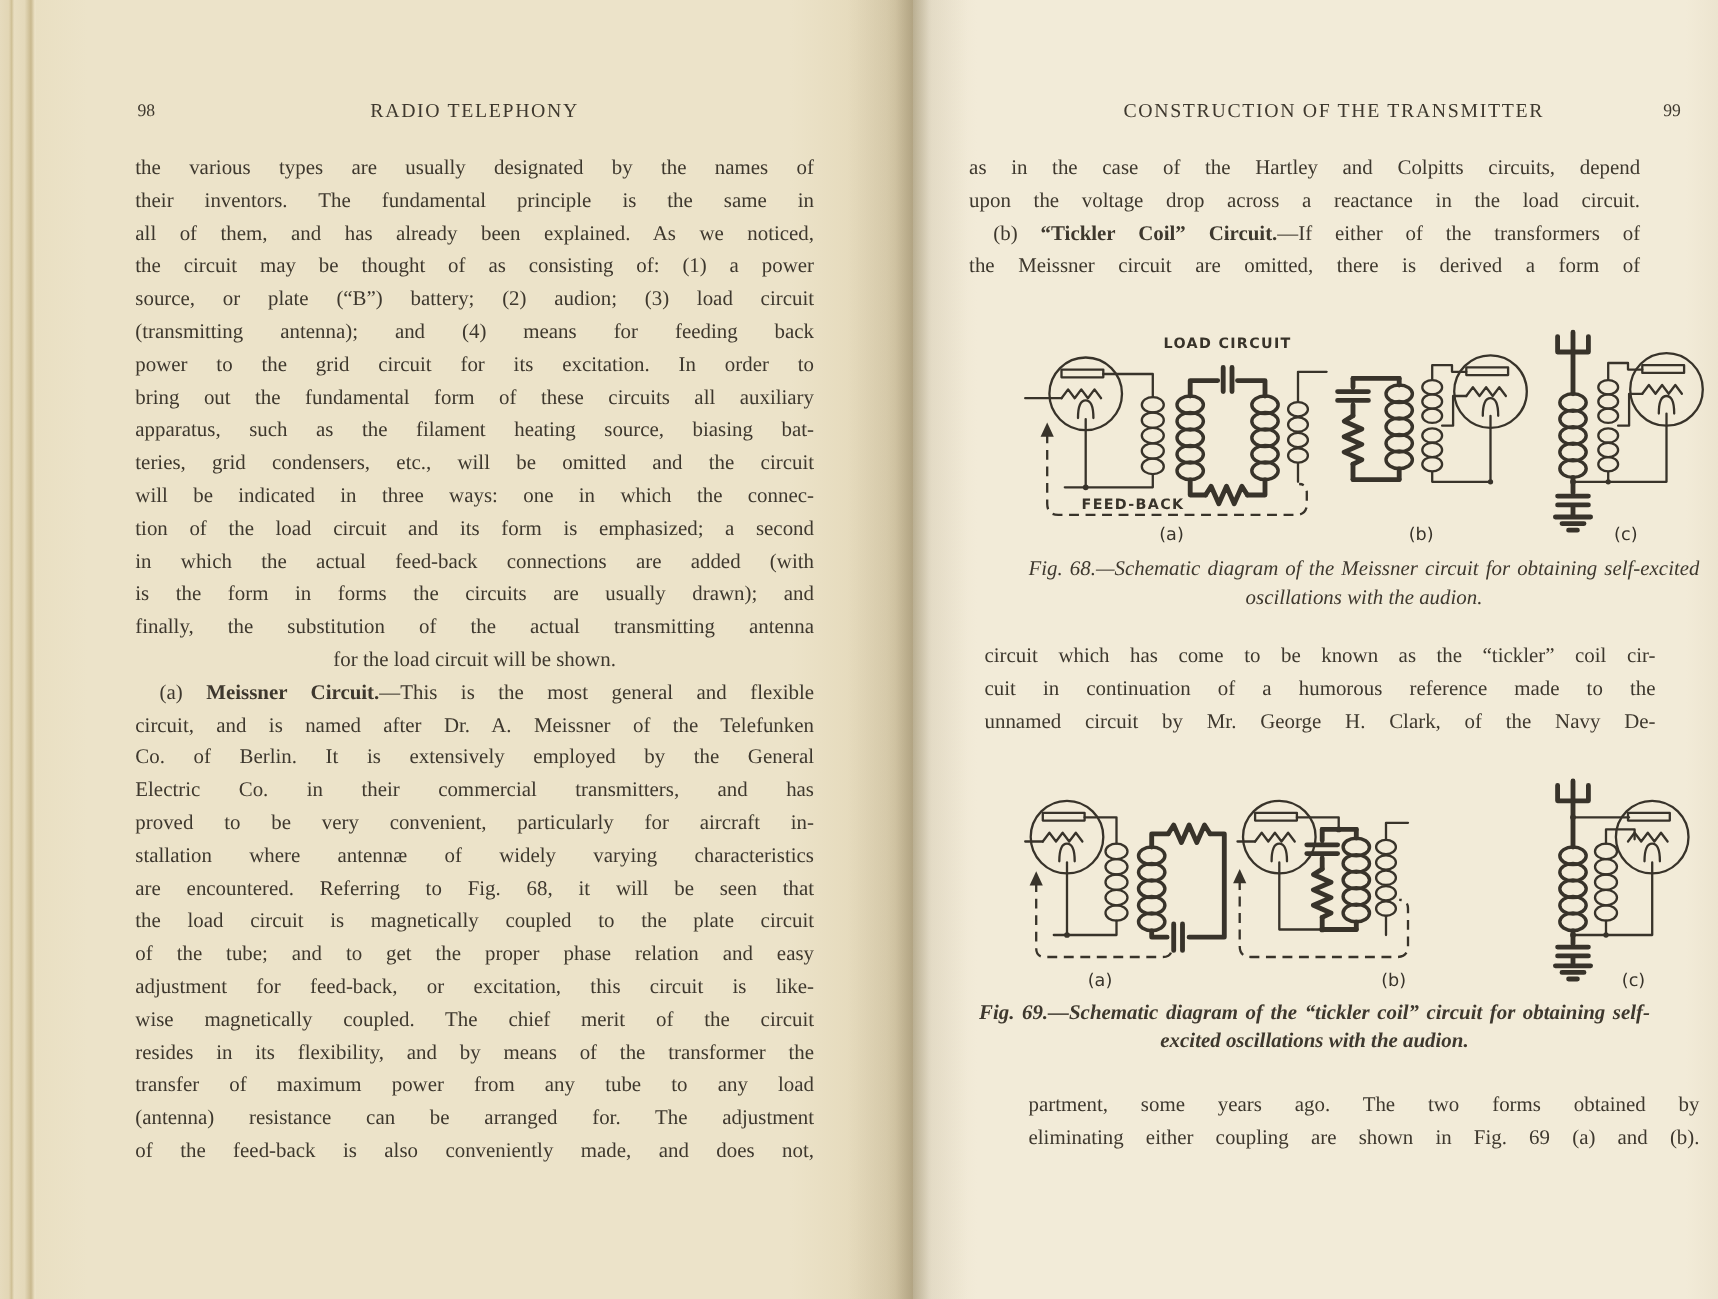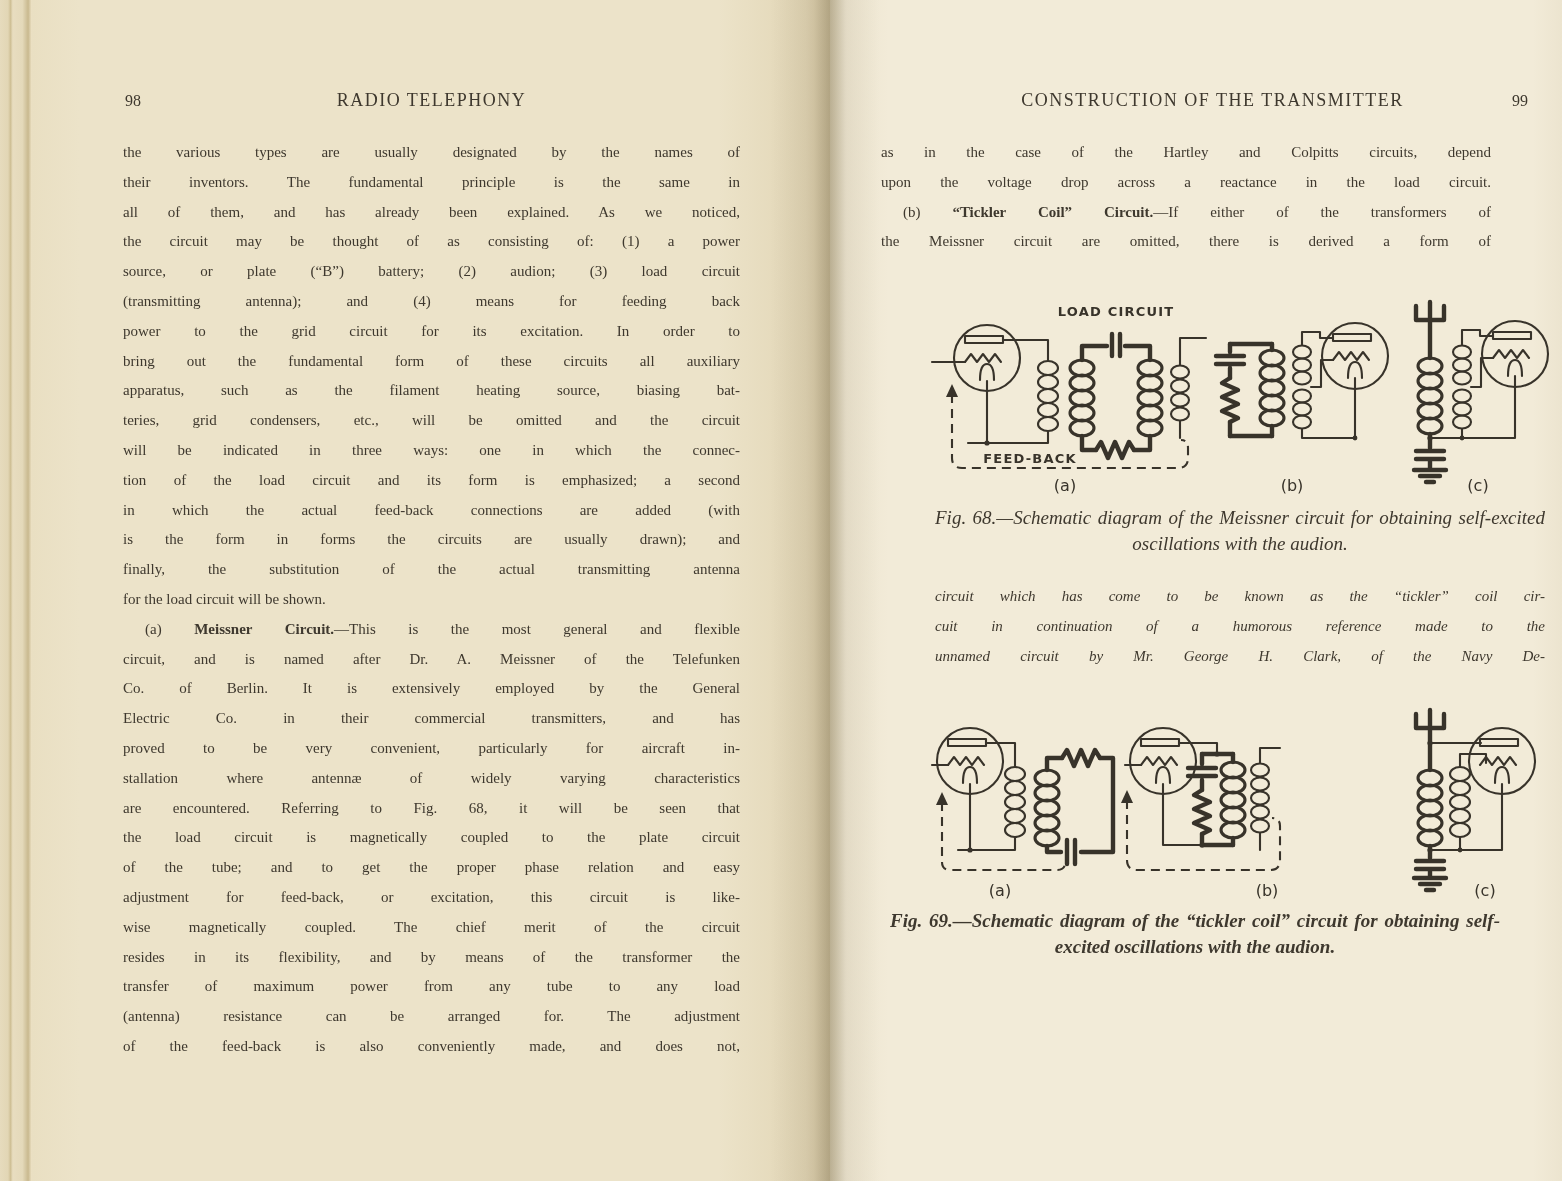--- a/index.html
+++ b/index.html
@@ -11,23 +11,23 @@
   .page-right{position:absolute;left:830px;top:0;width:732px;height:1181px;
     background:linear-gradient(to right,#ddd2b4 0%,#ece4cf 2%,#f2ebd8 8%,#f2ebd8 96%,#ece4cf 100%);}
   .edge-strip{position:absolute;left:0;top:0;width:32px;height:1181px;
     background:linear-gradient(to right,#e6dbbd 0%,#e2d6b5 25%,#cfc096 33%,#e8ddc0 40%,#e4d9ba 70%,#c9b98f 88%,#efe5ca 100%);}
   .gutter{position:absolute;left:770px;top:0;width:110px;height:1181px;pointer-events:none;
     background:linear-gradient(to right,rgba(80,64,35,0) 0%,rgba(80,64,35,0.10) 40%,rgba(60,48,24,0.22) 54%,rgba(80,64,35,0.06) 70%,rgba(80,64,35,0) 100%);}
   
   .runhead{position:absolute;font-size:18px;letter-spacing:1.5px;white-space:nowrap;}
   .pagenum{position:absolute;font-size:16px;}
   .col{position:absolute;}
-  .tl{font-size:15px;line-height:29.8px;height:29.8px;overflow:hidden;}
+  .tl{font-size:19px;line-height:29.8px;height:29.8px;overflow:hidden;}
   .jl{text-align:justify;text-align-last:justify;}
-  .nl{text-align:left;}
+  .nl{text-align:center;}
   .ind{text-indent:22px;}
   .bold{font-weight:bold;}
   .cap{font-style:italic;font-size:19px;line-height:26px;height:26px;overflow:hidden;}
   .capj{text-align:justify;text-align-last:justify;}
   .capc{text-align:center;}
   
   svg{position:absolute;overflow:visible;}
   .ls{stroke:#38332a;stroke-width:2.1;fill:none;stroke-linecap:round;stroke-linejoin:round;}
   .bs{stroke:#38332a;stroke-width:4.4;fill:none;stroke-linecap:round;stroke-linejoin:round;}
   .bc{stroke:#38332a;stroke-width:3.1;fill:none;}
@@ -220,21 +220,21 @@
       <circle class="dotf" cx="500" cy="150" r="2.6"></circle>
       <text class="sublab" x="548" y="203" text-anchor="middle">(c)</text>
     </g>
   </svg>
 
   <div class="col" style="left:935px;top:505px;width:610px;">
     <div class="cap capj">Fig. 68.—Schematic diagram of the Meissner circuit for obtaining self-excited</div>
     <div class="cap capc">oscillations with the audion.</div>
   </div>
 
-  <div class="col" style="left:935px;top:582px;width:610px;font-style:italic;">
+  <div class="col" style="left:895px;top:582px;width:610px;">
     <div class="tl jl">circuit which has come to be known as the “tickler” coil cir-</div>
     <div class="tl jl">cuit in continuation of a humorous reference made to the</div>
     <div class="tl jl">unnamed circuit by Mr. George H. Clark, of the Navy De-</div>
   </div>
 
   <svg style="left:930px;top:700px;width:630px;height:205px;" viewBox="0 0 630 205">
 
     <g>
       <g>
         <use href="#tube" x="40" y="61" class="ls"></use>
@@ -338,13 +338,17 @@
       <circle class="dotf" cx="500" cy="150" r="2.6"></circle>
       <text class="sublab" x="555" y="196" text-anchor="middle">(c)</text>
     </g>
   </svg>
 
   <div class="col" style="left:890px;top:908px;width:610px;font-weight:bold;">
     <div class="cap capj">Fig. 69.—Schematic diagram of the “tickler coil” circuit for obtaining self-</div>
     <div class="cap capc">excited oscillations with the audion.</div>
   </div>
 
+  <div class="col" style="left:935px;top:990px;width:610px;">
+    <div class="tl jl">partment, some years ago.  The two forms obtained by</div>
+    <div class="tl jl">eliminating either coupling are shown in Fig. 69 (a) and (b).</div>
+  </div>
 </div>
 
 </body></html>

